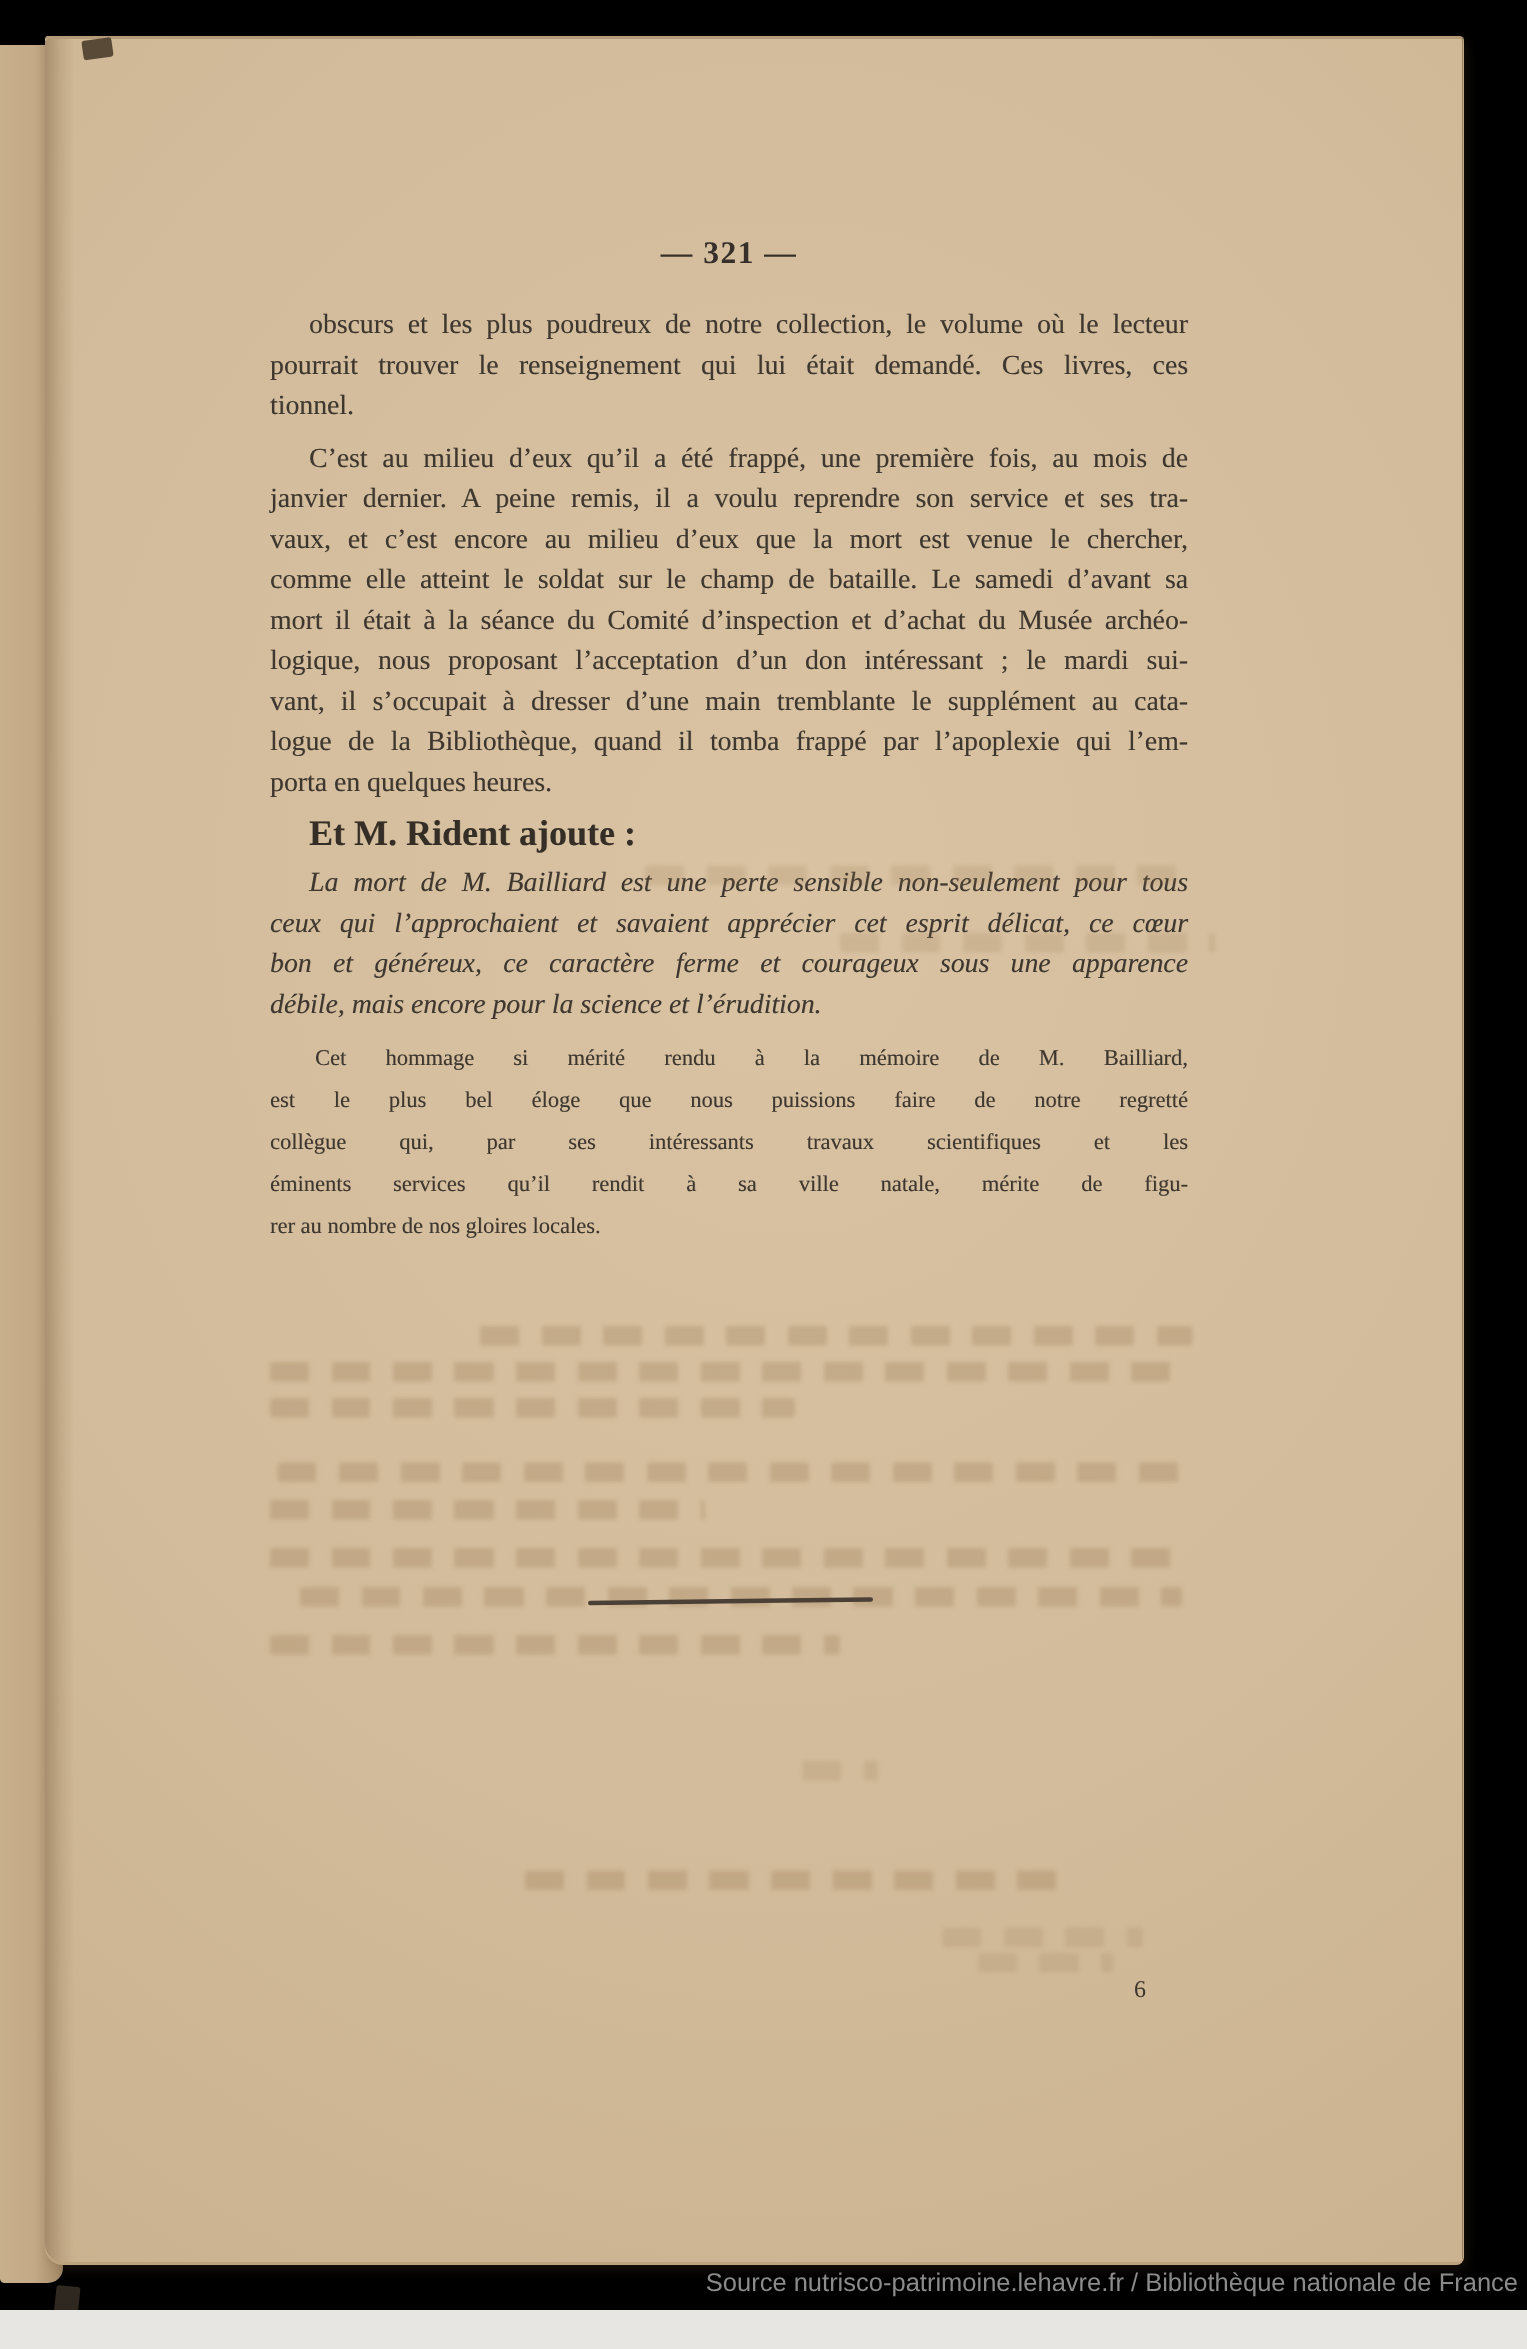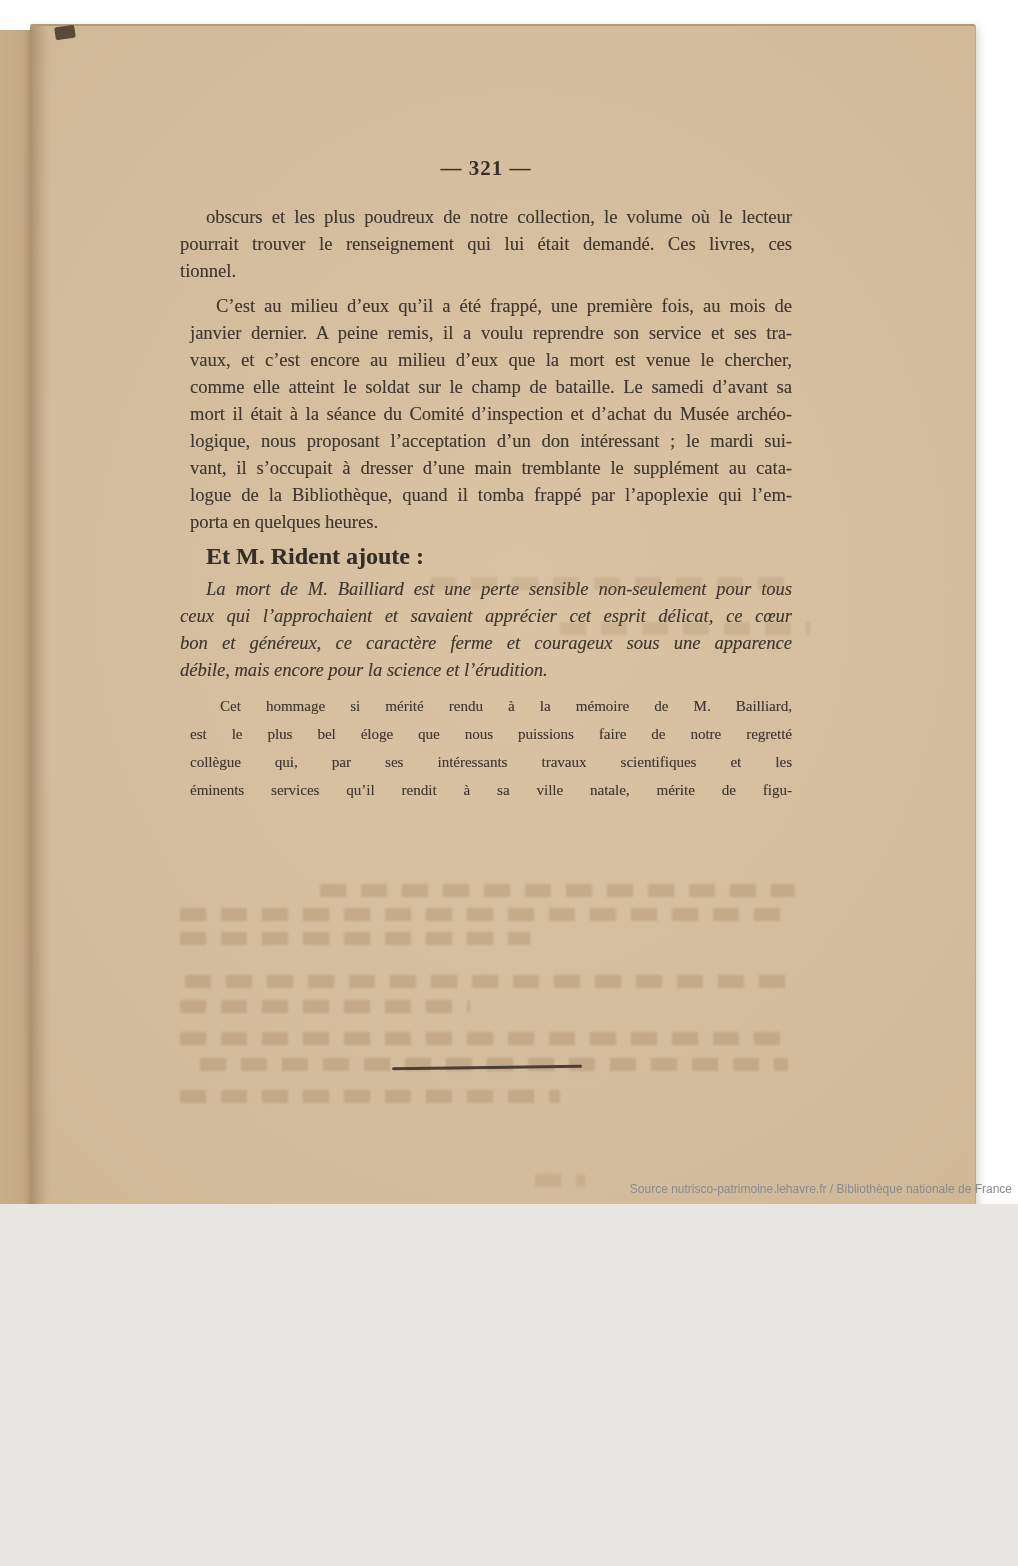--- a/index.html
+++ b/index.html
@@ -1,18 +1,18 @@
 <!DOCTYPE html>
 <html><head>
 <meta charset="utf-8">
 <style>
   html,body{margin:0;padding:0;background:#e8e6e2;}
   .scan{
-    position:relative;width:1018px;height:1204px;
-    background:#ffffff;overflow:hidden;
+    position:relative;width:1018px;height:1540px;
+    background:#000000;overflow:hidden;
     font-family:"Liberation Serif", serif;
   }
   
   .under-page{
     position:absolute;left:0;top:30px;width:42px;height:1492px;
     background:linear-gradient(90deg,#c9b08c 0%,#c3a985 55%,#ab916e 90%,#9a8262 100%);
     border-radius:0 0 10px 3px;
   }
   
   .page{
@@ -33,21 +33,21 @@
     position:absolute;left:150px;top:130px;width:612px;
     text-align:center;font-size:21px;font-weight:bold;color:#37302a;
     letter-spacing:1px;
   }
   .text-col{
     position:absolute;left:150px;top:178px;width:612px;
     color:#3e372f;font-size:18.5px;line-height:27px;
     text-shadow:0.3px 0.3px 0 rgba(62,52,42,.35);
   }
   .para{margin:0 0 0 0;}
-  .para + .para{margin-top:8px;margin-left:10px;}
+  .para + .para{margin-top:8px;}
   .ln{white-space:nowrap;}
   .ln.just{white-space:normal;text-align:justify;text-align-last:justify;}
   .ln.indent{padding-left:26px;}
   .heading{margin-top:7px;font-size:24px;font-weight:bold;color:#352e27;padding-left:26px;}
   .quote{margin-top:6px;font-style:italic;}
   .closing{margin-top:7px;font-size:15px;line-height:28px;}
   .closing .indent{padding-left:30px;}
   .rule{
     position:absolute;left:362px;top:1040px;width:190px;height:3px;
     background:#4a4036;transform:rotate(-0.7deg);border-radius:2px;
@@ -66,21 +66,21 @@
   .notch{
     position:absolute;left:55px;top:26px;width:20px;height:13px;
     background:#4a3e2c;transform:rotate(-8deg);border-radius:2px;opacity:.9;
   }
   .clip{
     position:absolute;left:36px;top:1524px;width:16px;height:34px;
     background:#2e2820;transform:rotate(6deg);border-radius:2px;
   }
   .footer-text{
     position:absolute;right:6px;bottom:8px;
-    font-family:"Liberation Sans", sans-serif;font-size:12px;color:#8b8b8b;
+    font-family:"Liberation Sans", sans-serif;font-size:17px;color:#8b8b8b;
   }
 </style>
 </head>
 <body>
 
 <div class="scan">
 
   <div class="under-page"></div>
 
   <div class="page">
@@ -114,20 +114,21 @@
         <div class="ln just">ceux qui l’approchaient et savaient apprécier cet esprit délicat, ce cœur</div>
         <div class="ln just">bon et généreux, ce caractère ferme et courageux sous une apparence</div>
         <div class="ln">débile, mais encore pour la science et l’érudition.</div>
       </div>
 
       <div class="para closing">
         <div class="ln just indent">Cet hommage si mérité rendu à la mémoire de M. Bailliard,</div>
         <div class="ln just">est le plus bel éloge que nous puissions faire de notre regretté</div>
         <div class="ln just">collègue qui, par ses intéressants travaux scientifiques et les</div>
         <div class="ln just">éminents services qu’il rendit à sa ville natale, mérite de figu-</div>
+        <div class="ln">rer au nombre de nos gloires locales.</div>
       </div>
     </div>
 
     <div class="ghost light" style="left:400px;top:551px;width:360px"></div>
     <div class="ghost light" style="left:530px;top:596px;width:250px"></div>
     <div class="ghost" style="left:290px;top:858px;width:475px"></div>
     <div class="ghost" style="left:150px;top:882px;width:612px"></div>
     <div class="ghost" style="left:150px;top:906px;width:350px"></div>
     <div class="ghost" style="left:155px;top:949px;width:610px"></div>
     <div class="ghost" style="left:150px;top:974px;width:290px"></div>

